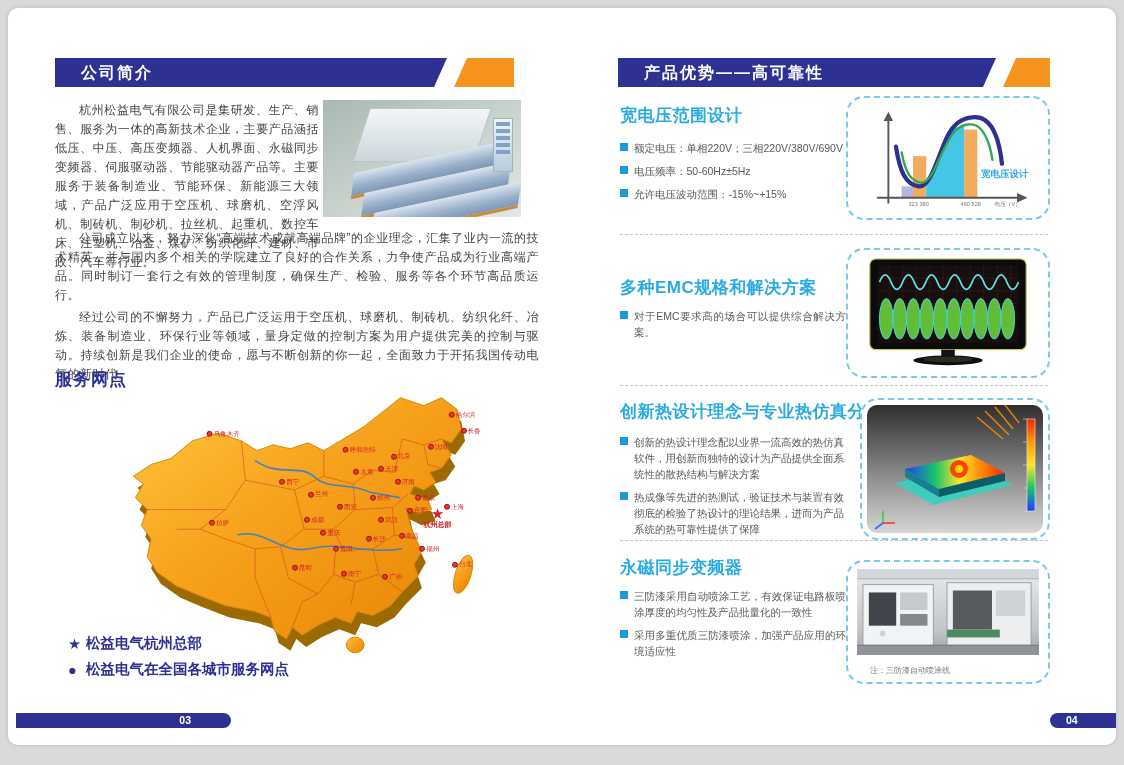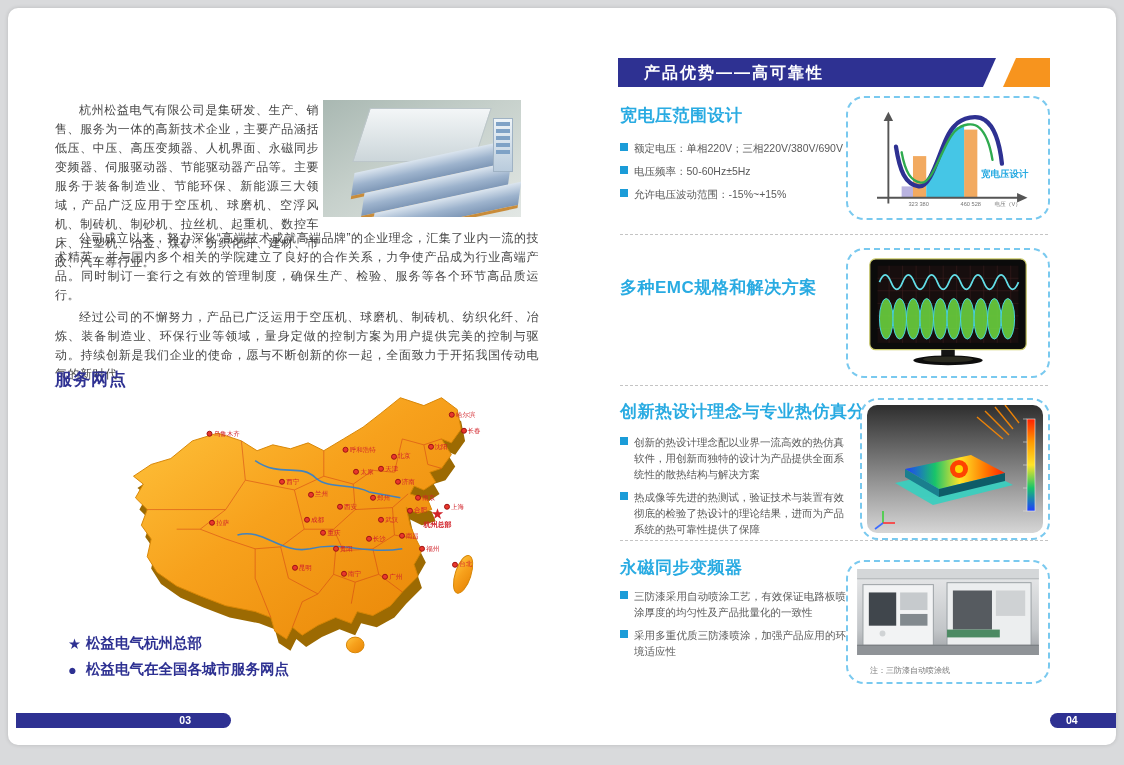--- a/index.html
+++ b/index.html
@@ -70,20 +70,24 @@
   .cap{position:absolute;left:14px;bottom:6px;color:#7a7a7a;font-size:8px;margin-left:8px;}
 
   [data-interactable="false"]{cursor:default;}
 </style>
 </head>
 <body>
 
 <div class="stage" data-interactable="false">
  <div class="sheet" data-interactable="false">
 
+  <div class="band" style="left:47px;top:50px;width:455px;" data-interactable="false">
+    <div class="blue" style="width:392px;" data-interactable="false">公司简介</div>
+    <div class="orange" style="left:399px;width:60px;" data-interactable="false"></div>
+  </div>
 
   <p class="para p1" data-interactable="false">杭州松益电气有限公司是集研发、生产、销售、服务为一体的高新技术企业，主要产品涵括低压、中压、高压变频器、人机界面、永磁同步变频器、伺服驱动器、节能驱动器产品等。主要服务于装备制造业、节能环保、新能源三大领域，产品广泛应用于空压机、球磨机、空浮风机、制砖机、制砂机、拉丝机、起重机、数控车床、注塑机、冶金、煤矿、纺织化纤、建材、市政、汽车等行业。</p>
 
   <div class="photo" data-interactable="false">
     <div class="bigroof" data-interactable="false"></div>
     <div class="hall h1" data-interactable="false"></div>
     <div class="hall h2" data-interactable="false"></div>
     <div class="hall h3" data-interactable="false"></div>
     <div class="tower" data-interactable="false">
           <i></i>
@@ -304,20 +308,26 @@
       <text x="64" y="107" font-size="6" fill="#777" text-anchor="middle">323 380</text>
       <text x="119" y="107" font-size="6" fill="#777" text-anchor="middle">460 528</text>
       <text x="158" y="107" font-size="6" fill="#777" text-anchor="middle">电压（V）</text>
       <text x="130" y="76" font-size="10" font-weight="bold" fill="#29abe2">宽电压设计</text>
     </svg>
   </div>
 
   <div class="divider" style="top:226px;" data-interactable="false"></div>
 
   <div class="sec-title" style="left:612px;top:268px;" data-interactable="false">多种EMC规格和解决方案</div>
+  <div class="bullets" style="left:612px;top:300px;" data-interactable="false">
+    <div class="row" data-interactable="false">
+          <span class="sq" data-interactable="false"></span>
+          <span class="tx" data-interactable="false">对于EMC要求高的场合可以提供综合解决方案。</span>
+        </div>
+  </div>
   <div class="imgbox" style="left:838px;top:240px;width:204px;height:130px;" data-interactable="false">
     <svg viewBox="0 0 186 116" data-interactable="false">
       <rect x="12" y="2" width="162" height="94" rx="6" fill="#0b0b0b" stroke="#c9c96a" stroke-width="1.2"></rect>
       <rect x="20" y="9" width="146" height="80" fill="#170e0e"></rect>
       <g stroke="#3c2020" stroke-width="0.6">
         <line x1="32" y1="9" x2="32" y2="89"></line>
             <line x1="46" y1="9" x2="46" y2="89"></line>
             <line x1="60" y1="9" x2="60" y2="89"></line>
         <line x1="74" y1="9" x2="74" y2="89"></line>
             <line x1="88" y1="9" x2="88" y2="89"></line>

